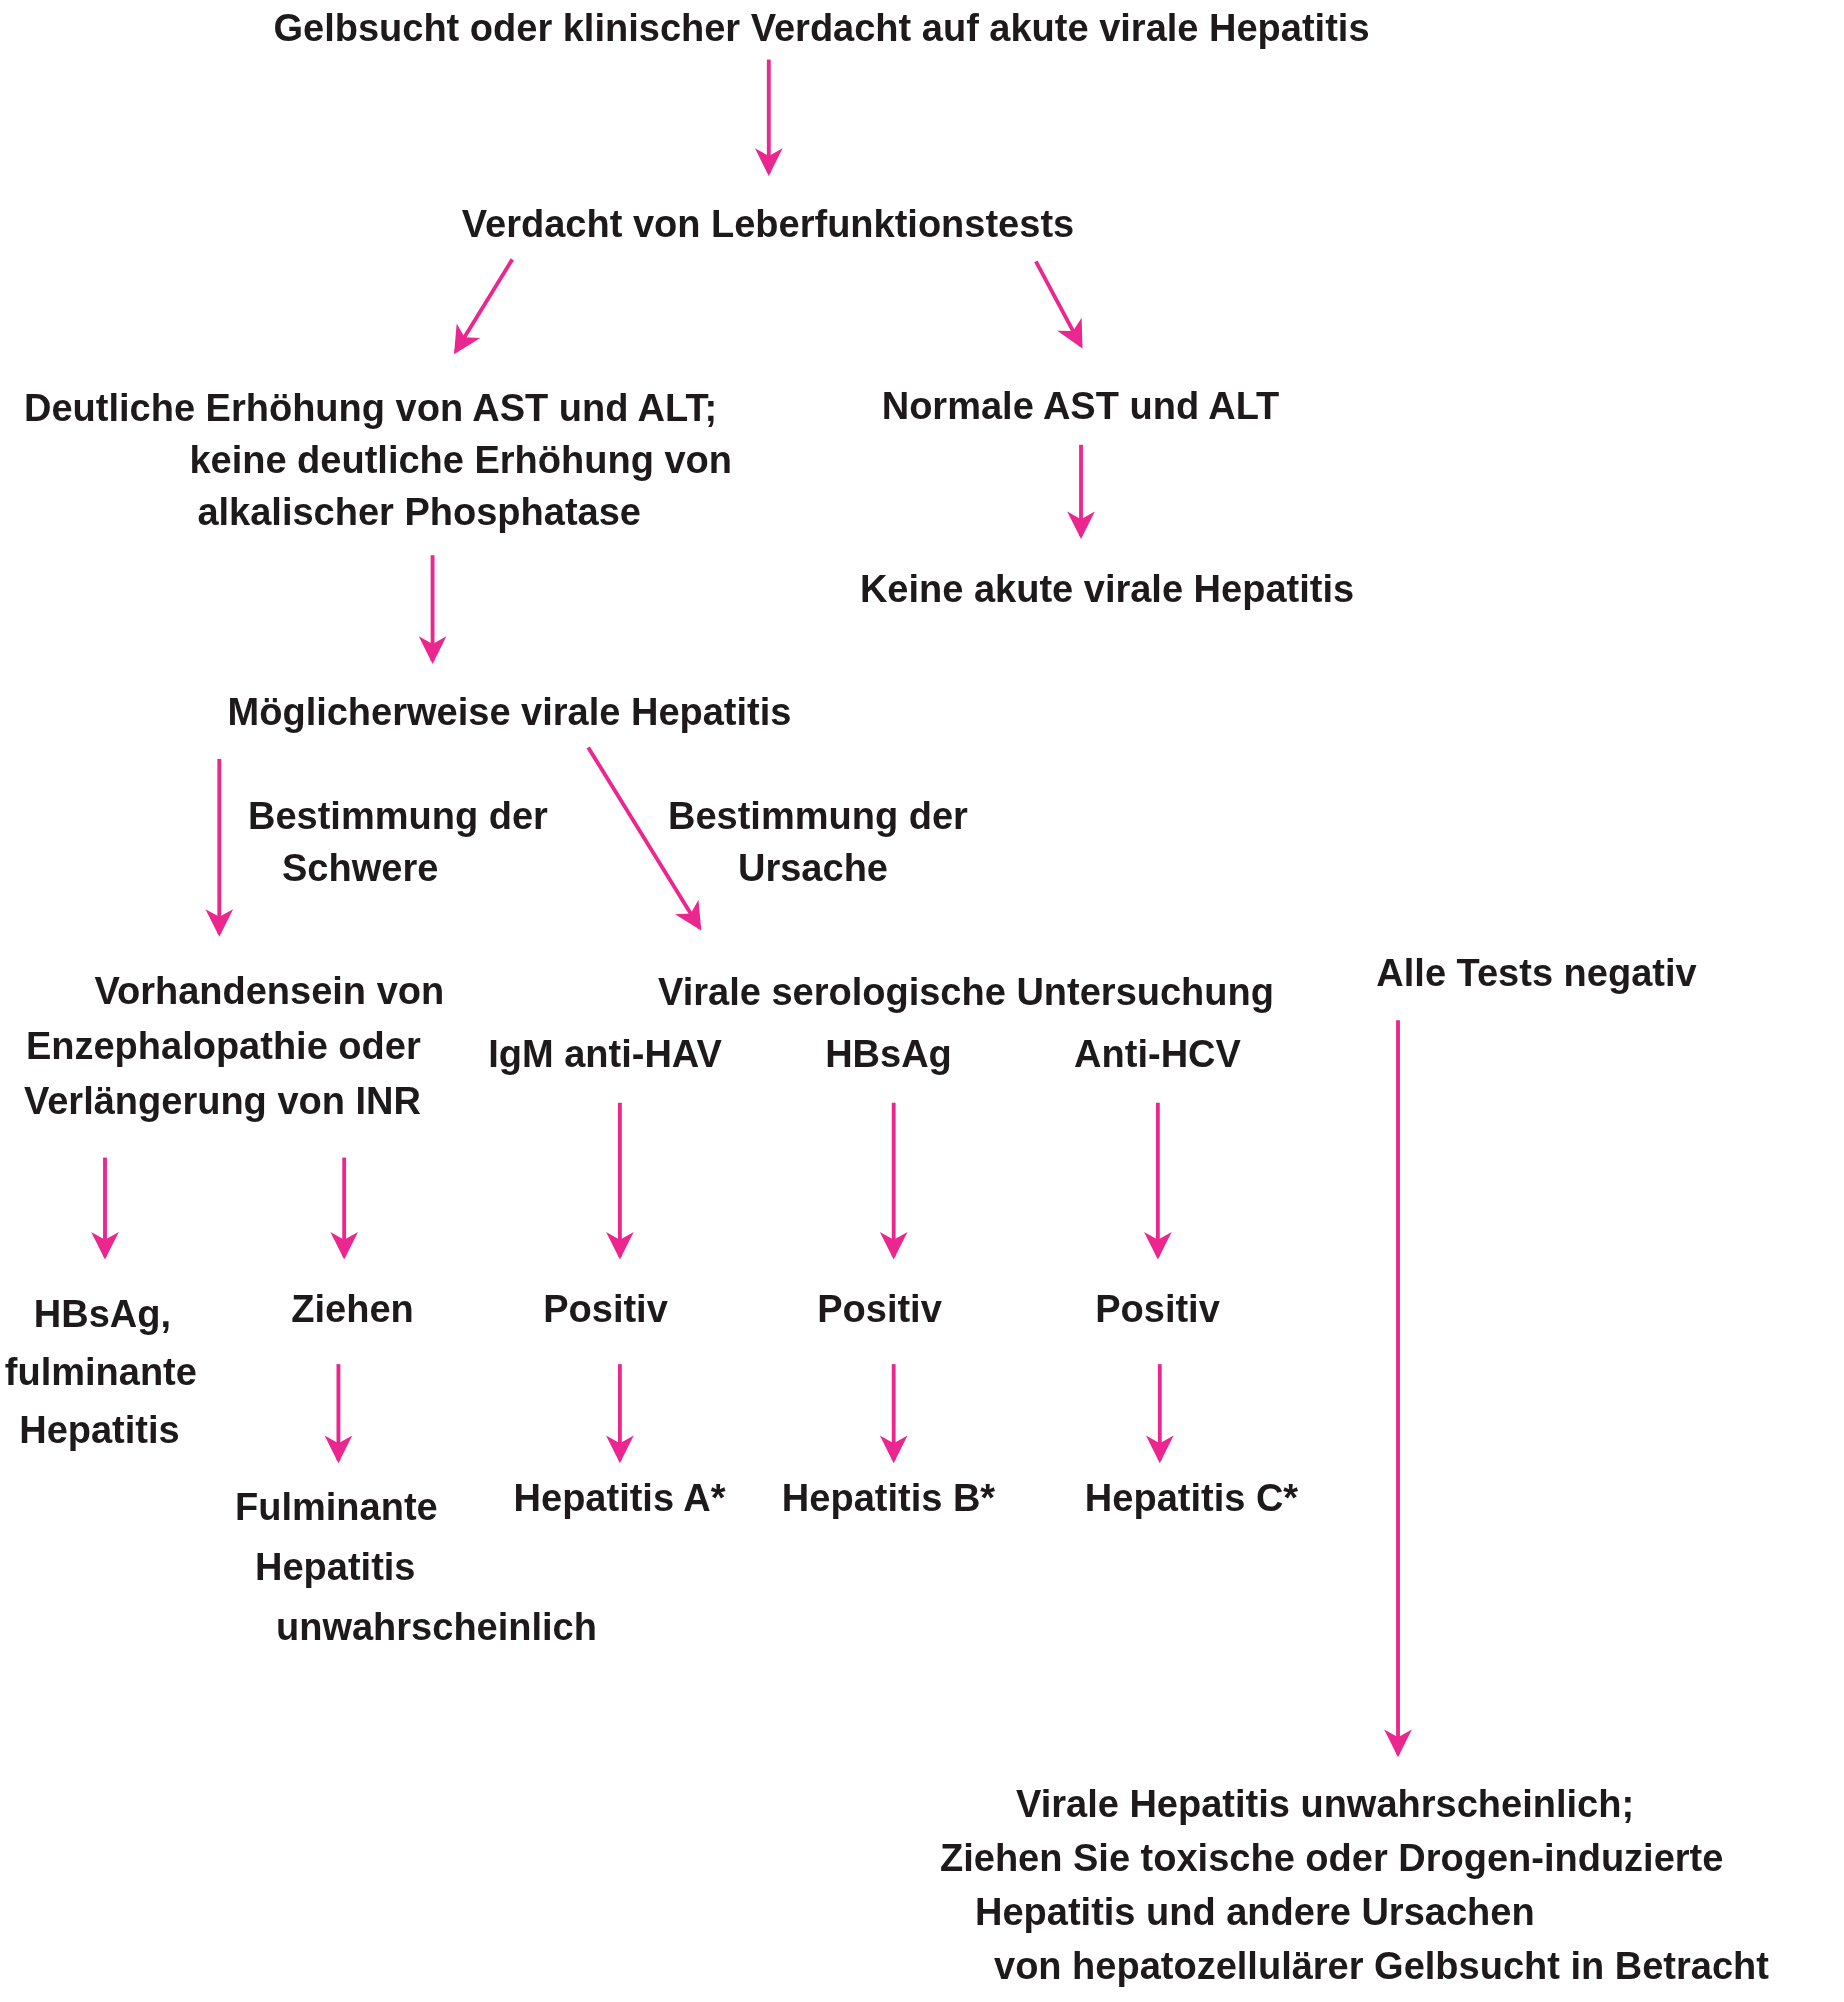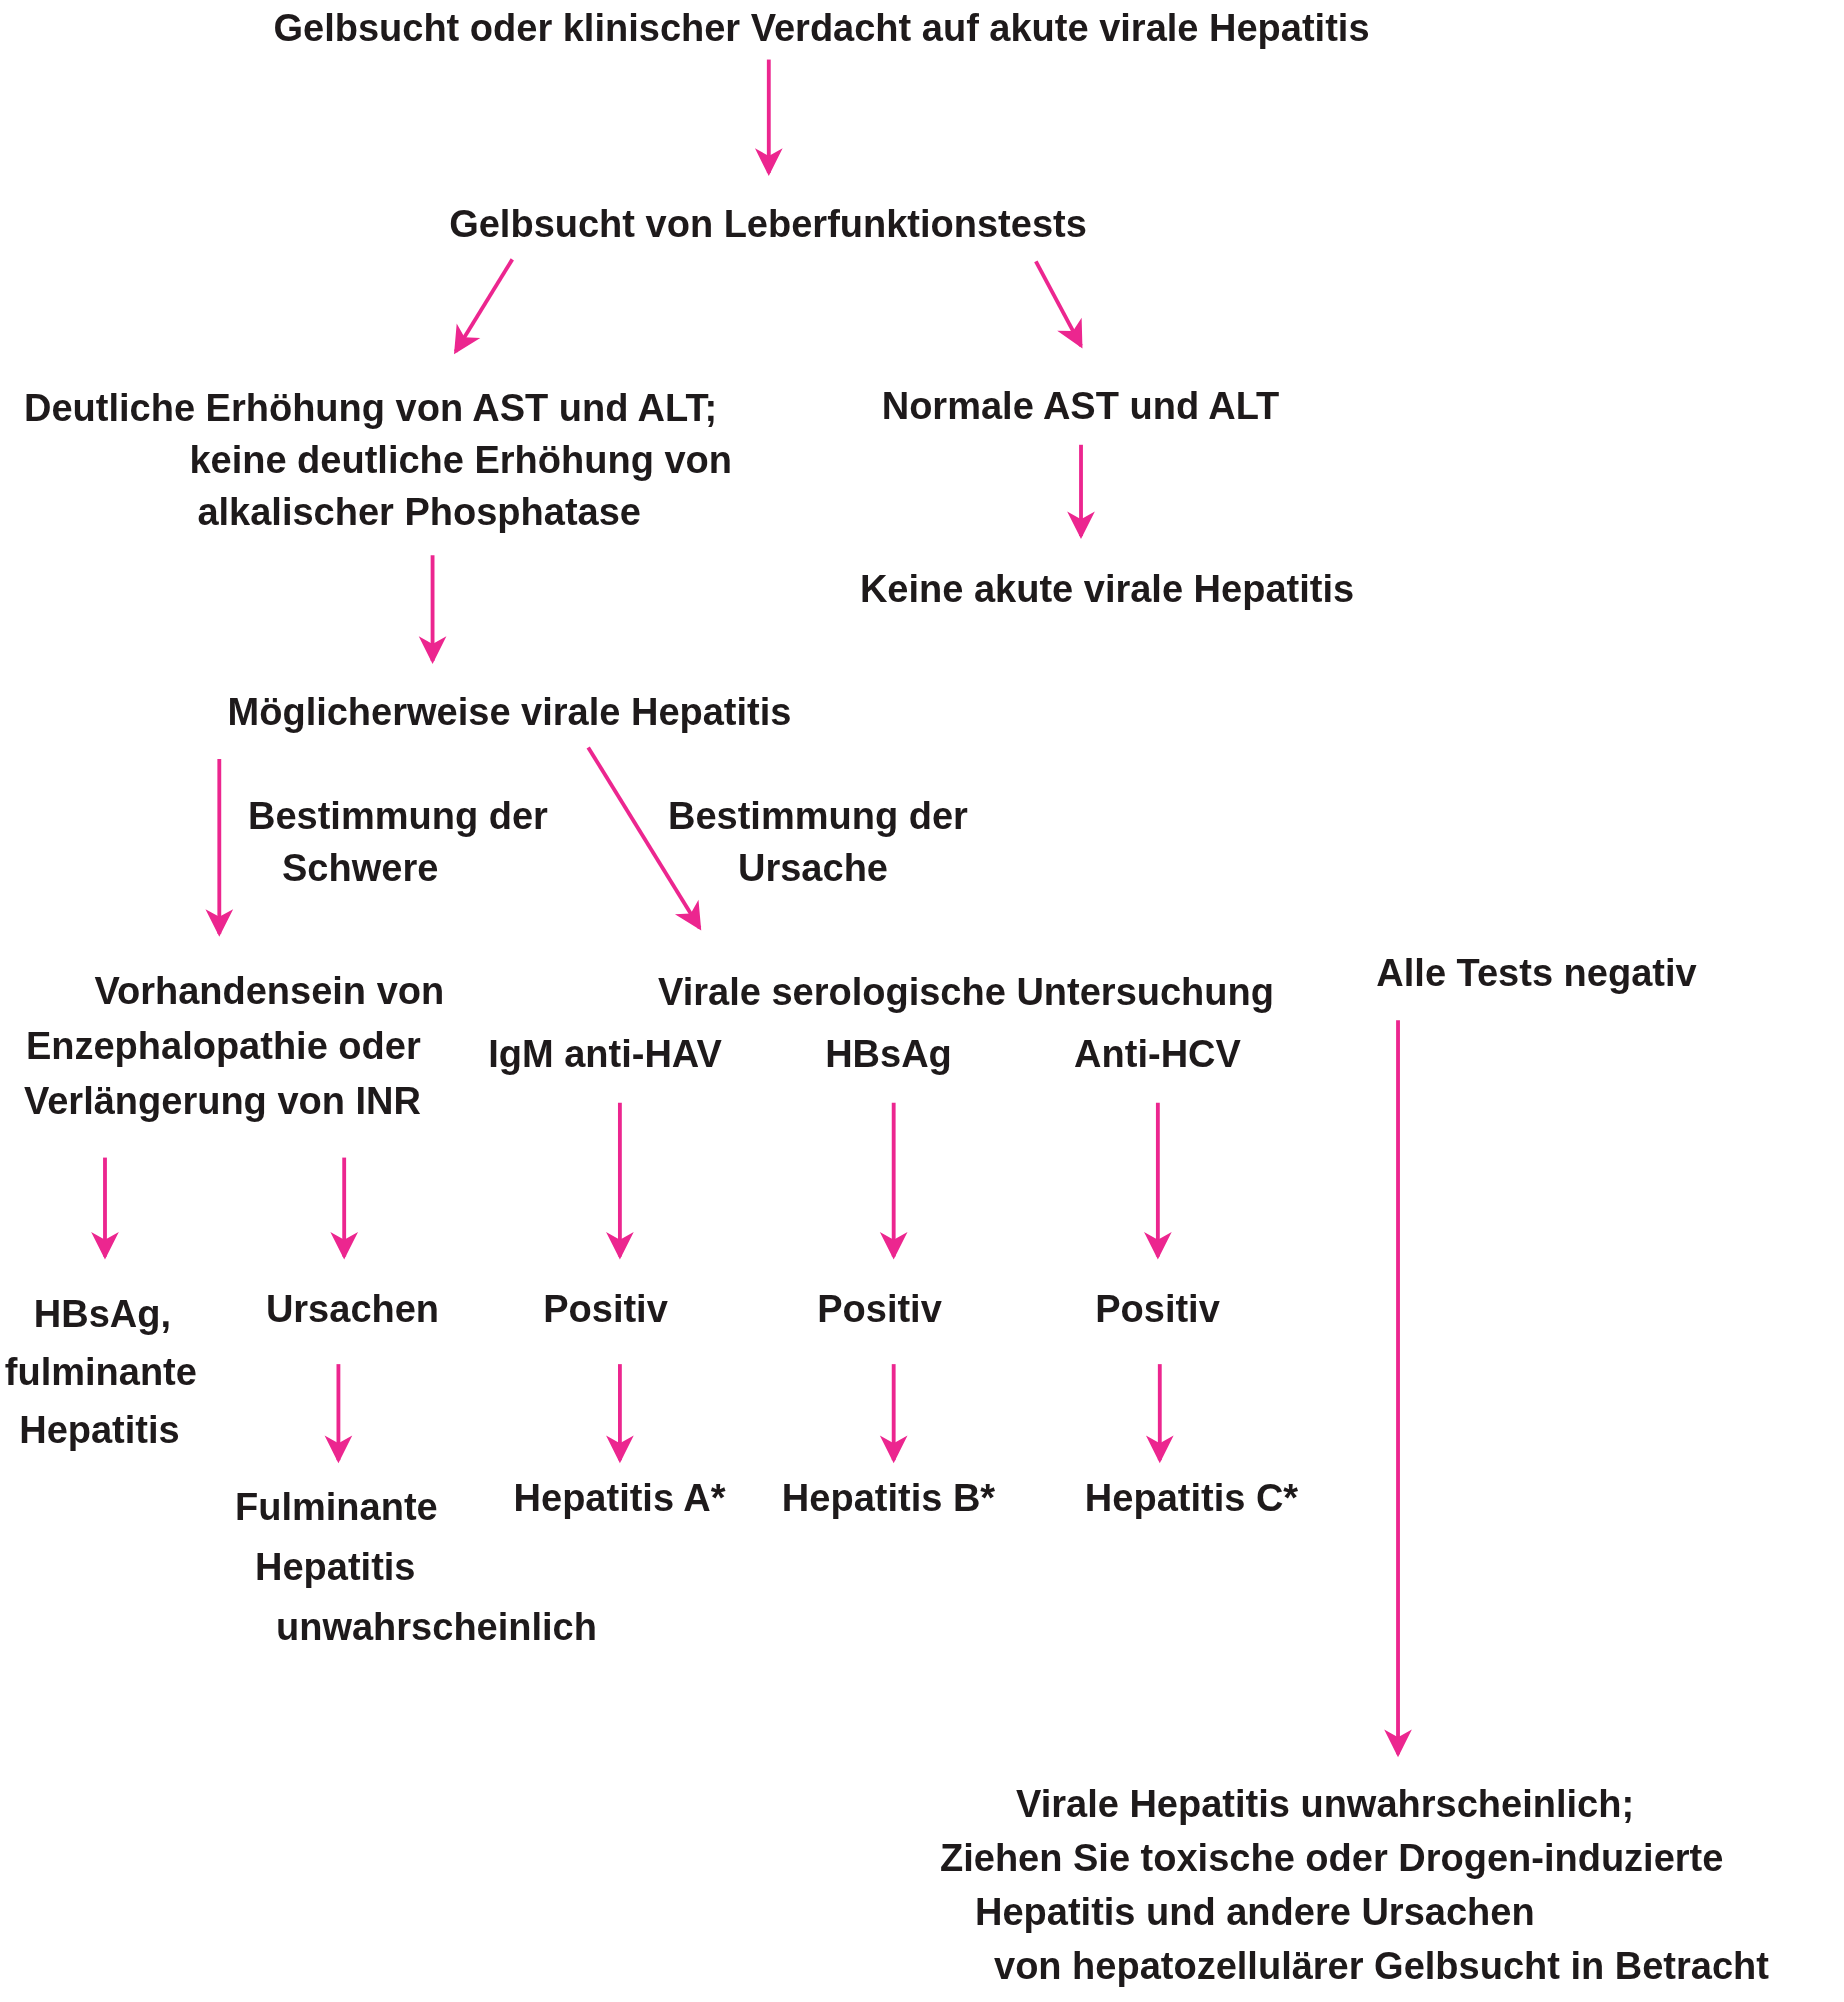--- a/index.html
+++ b/index.html
@@ -90,21 +90,21 @@
     <line class="arr" x1="930" y1="1148" x2="930" y2="1308" marker-end="url(#ah)"></line>
     <line class="arr" x1="1205" y1="1148" x2="1205" y2="1308" marker-end="url(#ah)"></line>
     <line class="arr" x1="352" y1="1420" x2="352" y2="1520" marker-end="url(#ah)"></line>
     <line class="arr" x1="645" y1="1420" x2="645" y2="1520" marker-end="url(#ah)"></line>
     <line class="arr" x1="930" y1="1420" x2="930" y2="1520" marker-end="url(#ah)"></line>
     <line class="arr" x1="1207" y1="1420" x2="1207" y2="1520" marker-end="url(#ah)"></line>
     <line class="arr" x1="1455" y1="1062" x2="1455" y2="1826" marker-end="url(#ah)"></line>
   </svg>
 
   <div class="node center n-start">Gelbsucht oder klinischer Verdacht auf akute virale Hepatitis</div>
-  <div class="node center n-tests">Gelbsucht von Leberfunktionstests</div>
+  <div class="node center n-tests">Verdacht von Leberfunktionstests</div>
 
   <div class="node n-elevated">
     <div class="line l1">Deutliche Erhöhung von AST und ALT;</div>
     <div class="line l2">keine deutliche Erhöhung von</div>
     <div class="line l3">alkalischer Phosphatase</div>
   </div>
 
   <div class="node center n-normal">Normale AST und ALT</div>
   <div class="node center n-noacute">Keine akute virale Hepatitis</div>
   <div class="node center n-possible">Möglicherweise virale Hepatitis</div>
@@ -130,21 +130,21 @@
   <div class="node center n-igm">IgM anti-HAV</div>
   <div class="node center n-hbsag">HBsAg</div>
   <div class="node center n-antihcv">Anti-HCV</div>
 
   <div class="node n-acute">
     <div class="line l1">HBsAg,</div>
     <div class="line l2">fulminante</div>
     <div class="line l3">Hepatitis</div>
   </div>
 
-  <div class="node center n-fehlend">Ursachen</div>
+  <div class="node center n-fehlend">Ziehen</div>
   <div class="node center n-positiv1">Positiv</div>
   <div class="node center n-positiv2">Positiv</div>
   <div class="node center n-positiv3">Positiv</div>
 
   <div class="node n-fulmunl">
     <div class="line l1">Fulminante</div>
     <div class="line l2">Hepatitis</div>
     <div class="line l3">unwahrscheinlich</div>
   </div>
 

